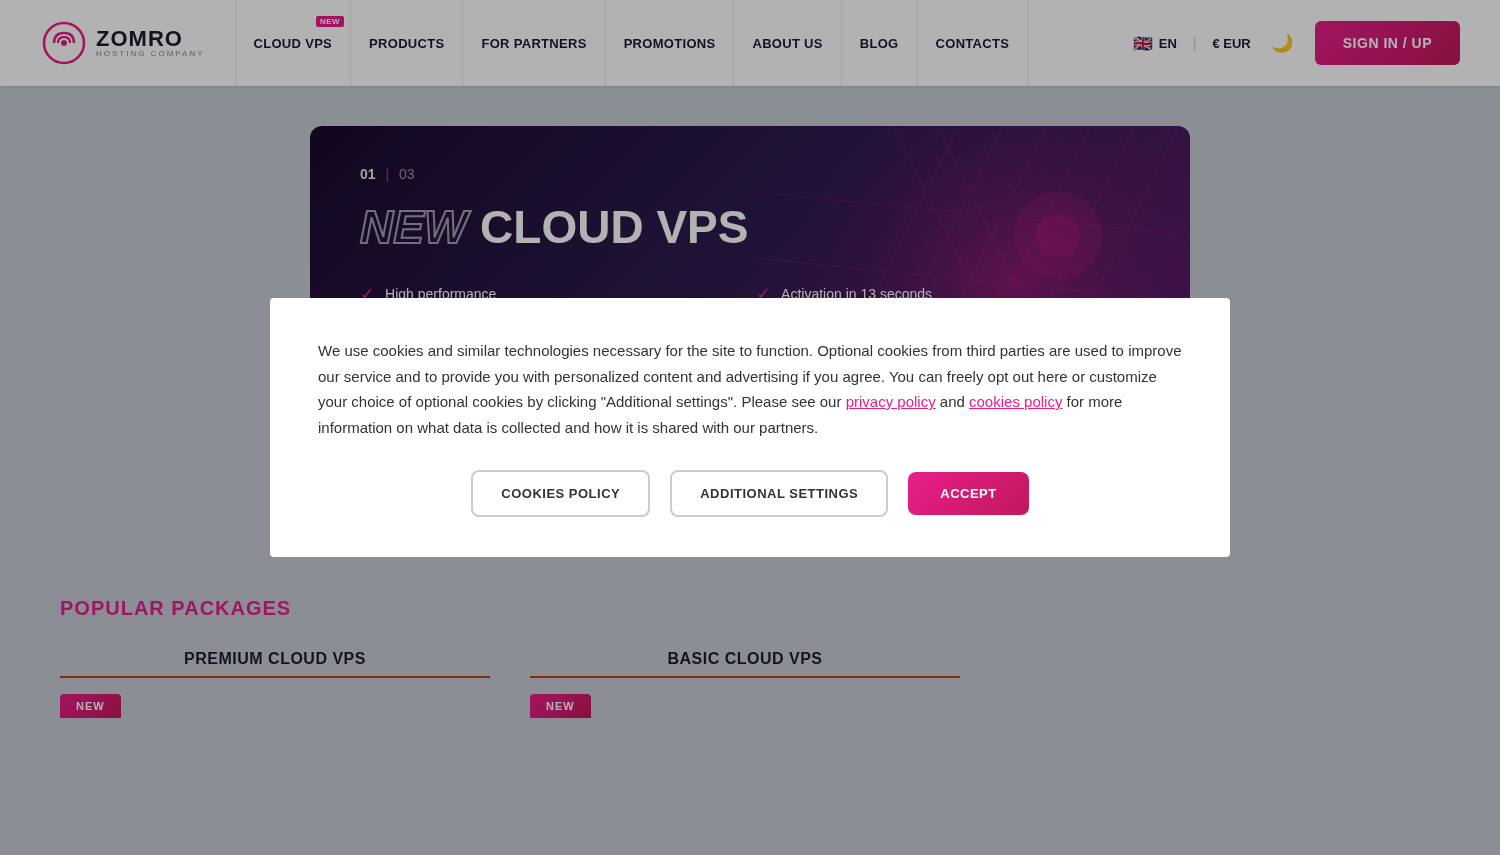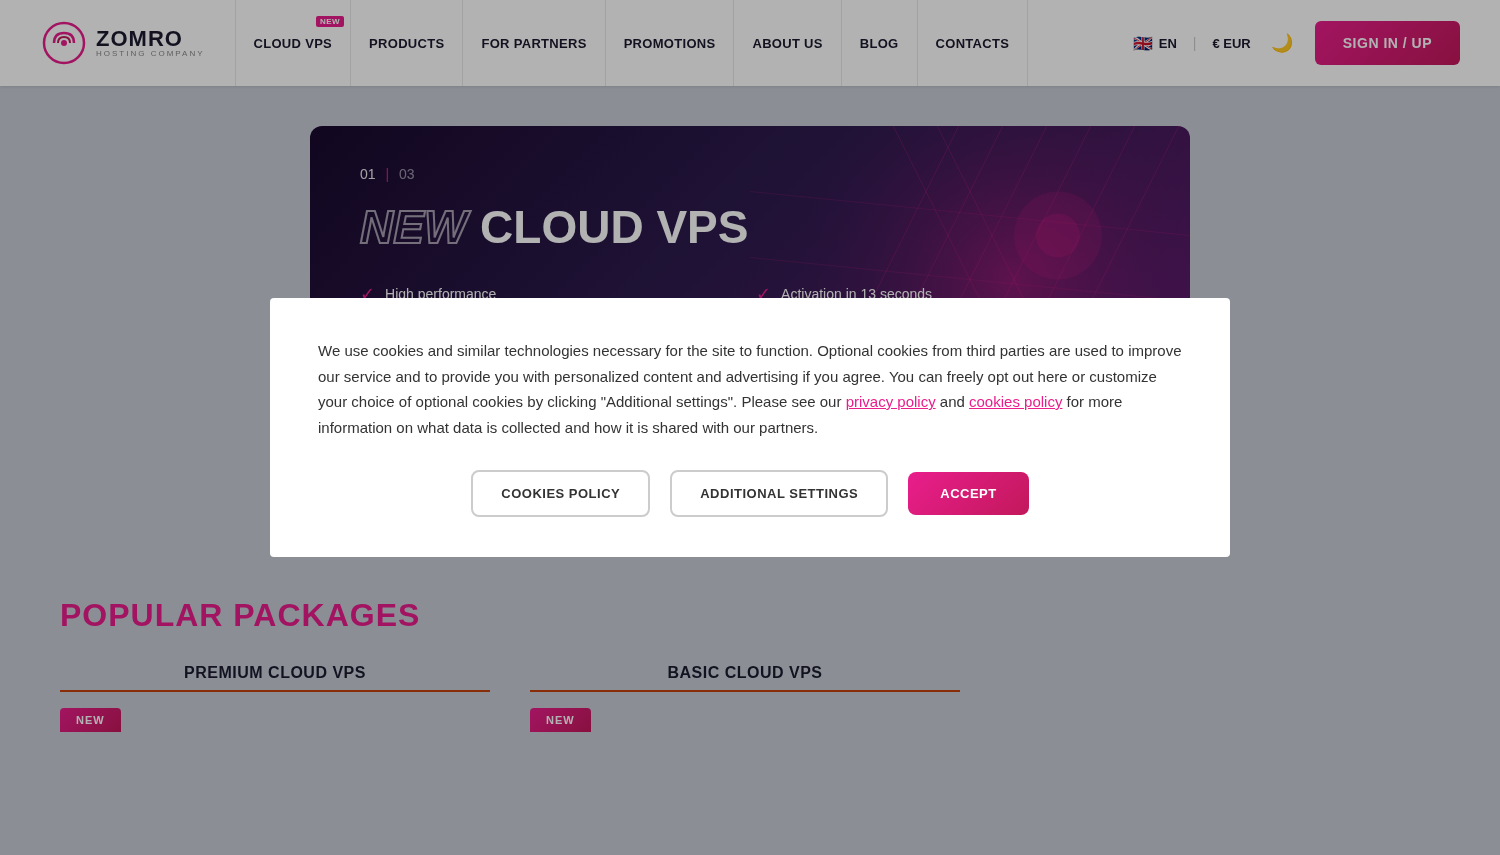--- a/index.html
+++ b/index.html
@@ -157,21 +157,21 @@
       width: 100%; height: 100%;
       padding: 40px 50px;
       z-index: 2;
     }
     .slide-counter {
       font-size: 14px;
       color: #fff;
       margin-bottom: 20px;
       opacity: 0.9;
     }
-    .slide-counter .current { font-weight: 400; }
+    .slide-counter .current { font-weight: 700; }
     .slide-counter .sep { margin: 0 6px; color: #e91e8c; }
     .slide-counter .total { opacity: 0.6; }
     .hero-title {
       font-size: 46px;
       font-weight: 900;
       color: #fff;
       margin-bottom: 30px;
       line-height: 1.1;
     }
     .hero-title .new-text {
@@ -248,21 +248,21 @@
       width: 60px;
       height: 2px;
       background: #e91e8c;
       opacity: 0.4;
       margin: 0 4px;
     }
     .dot-line.active { opacity: 1; }
 
     
     .section-title {
-      font-size: 32px;
+      font-size: 20px;
       font-weight: 900;
       color: #e91e8c;
       letter-spacing: 1px;
       margin-bottom: 30px;
       text-transform: uppercase;
     }
     .packages-grid {
       display: grid;
       grid-template-columns: 1fr 1fr;
       gap: 40px;

